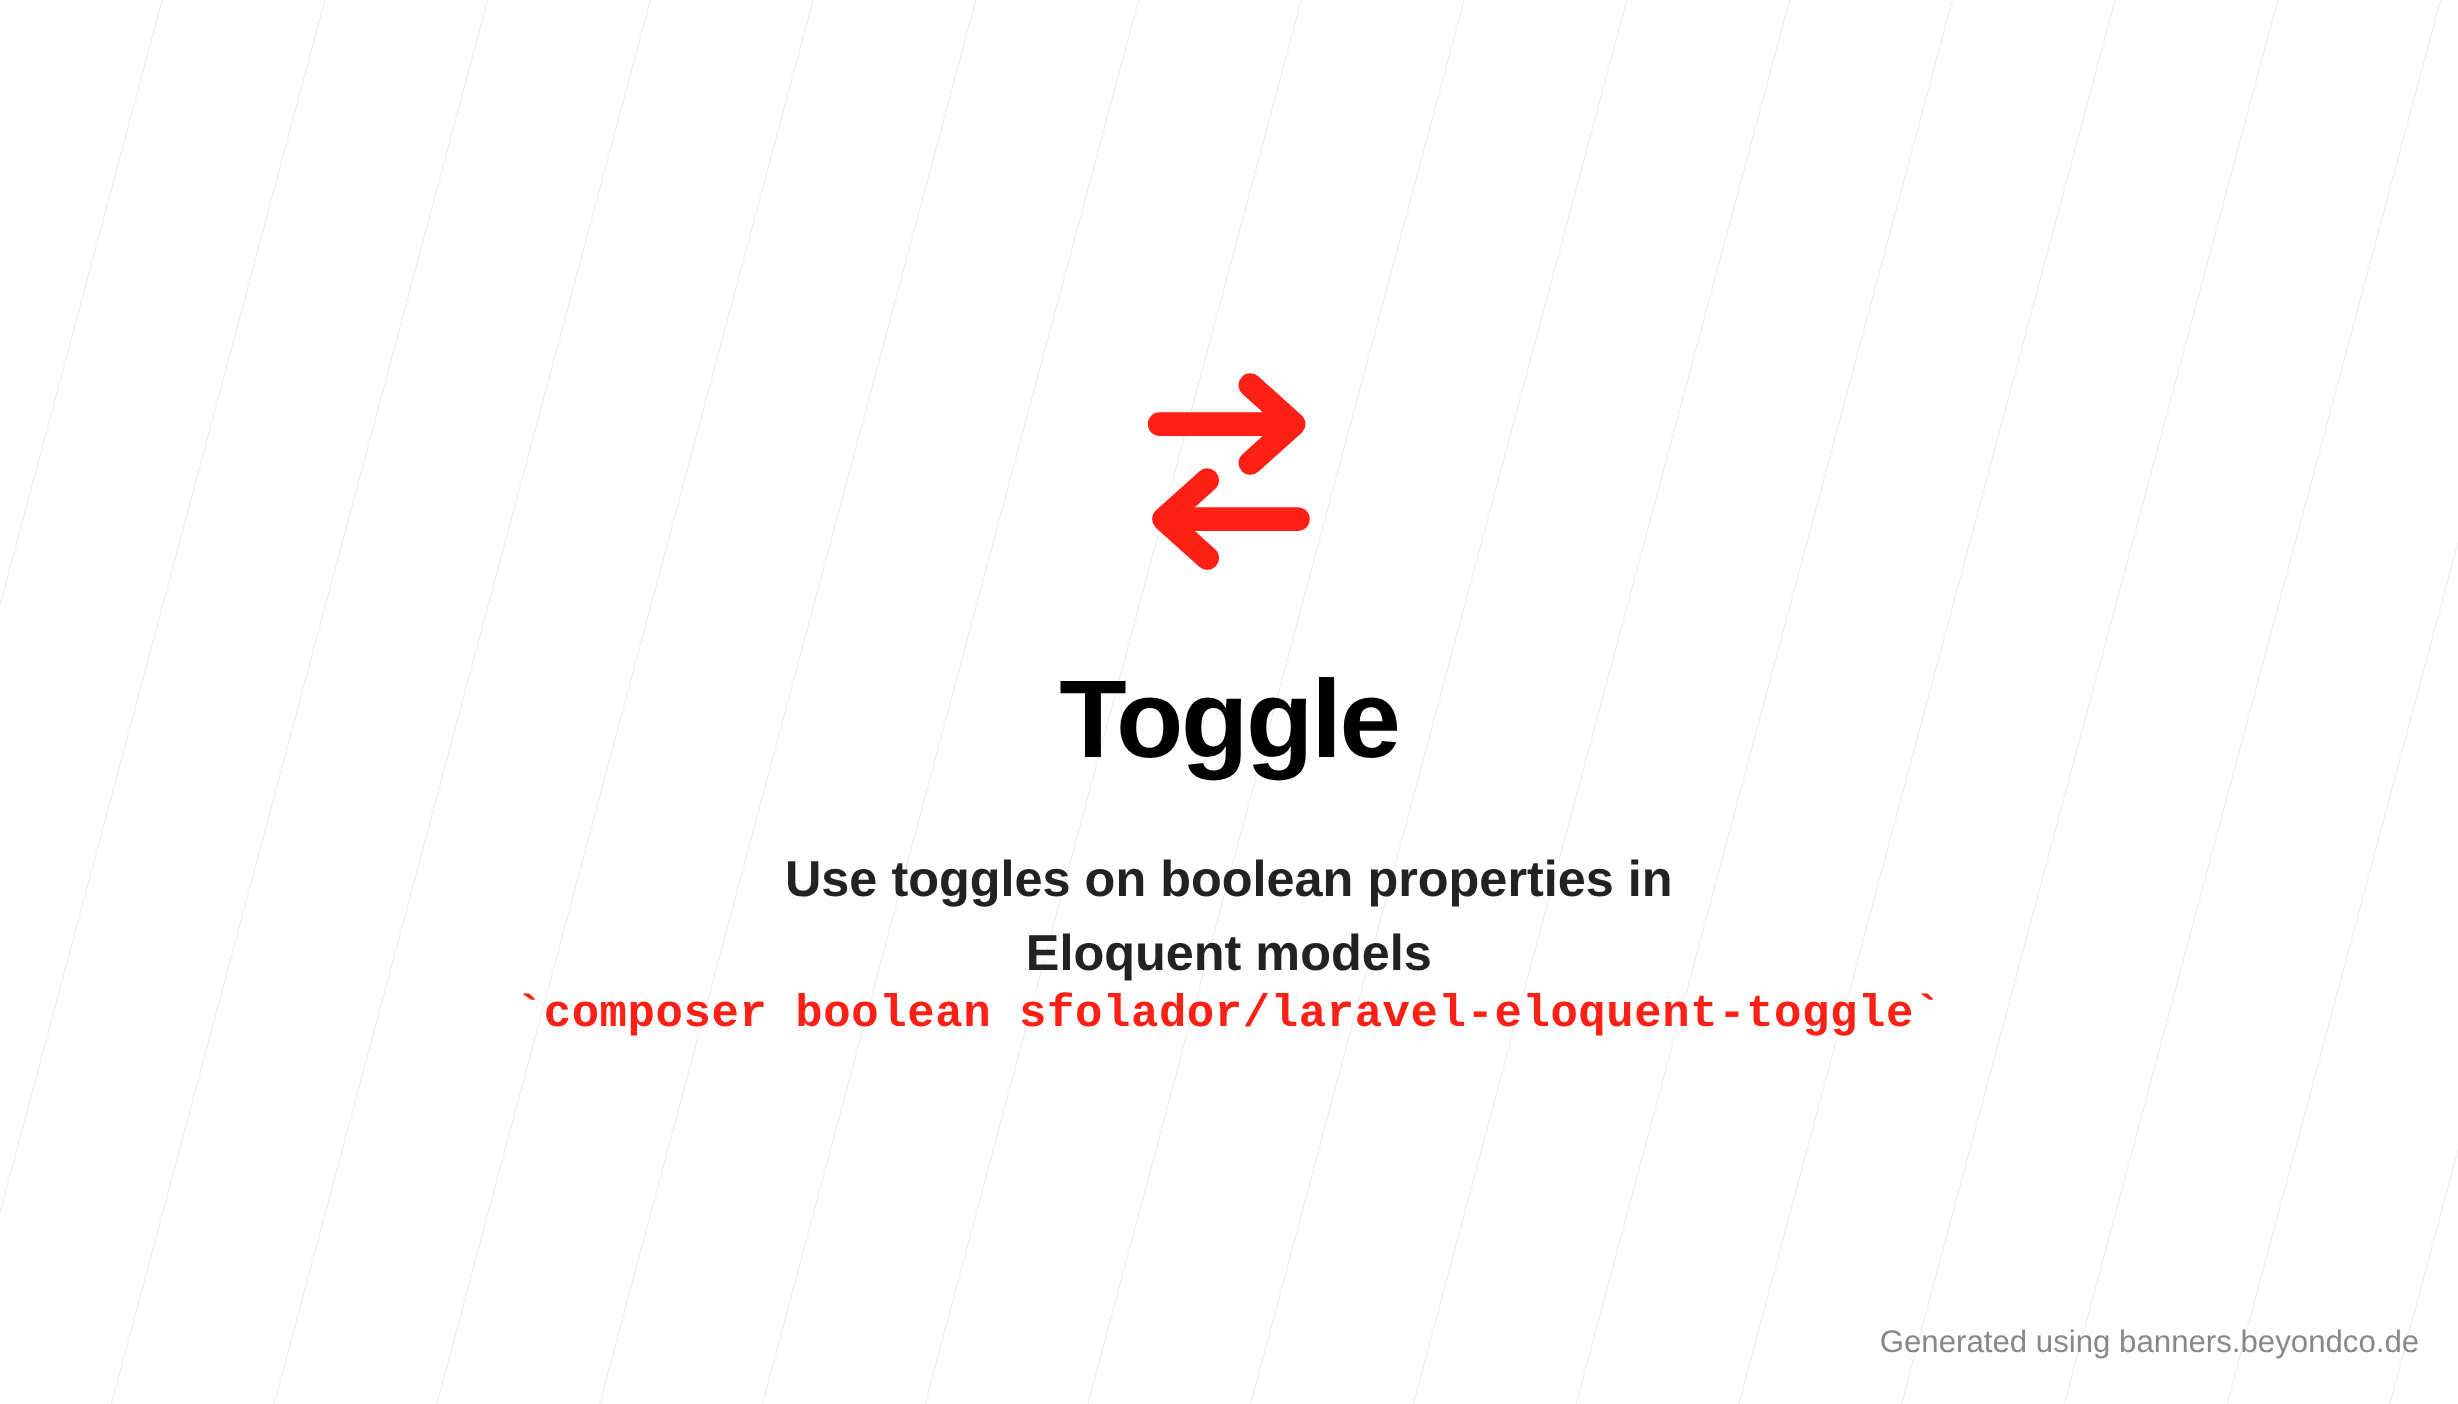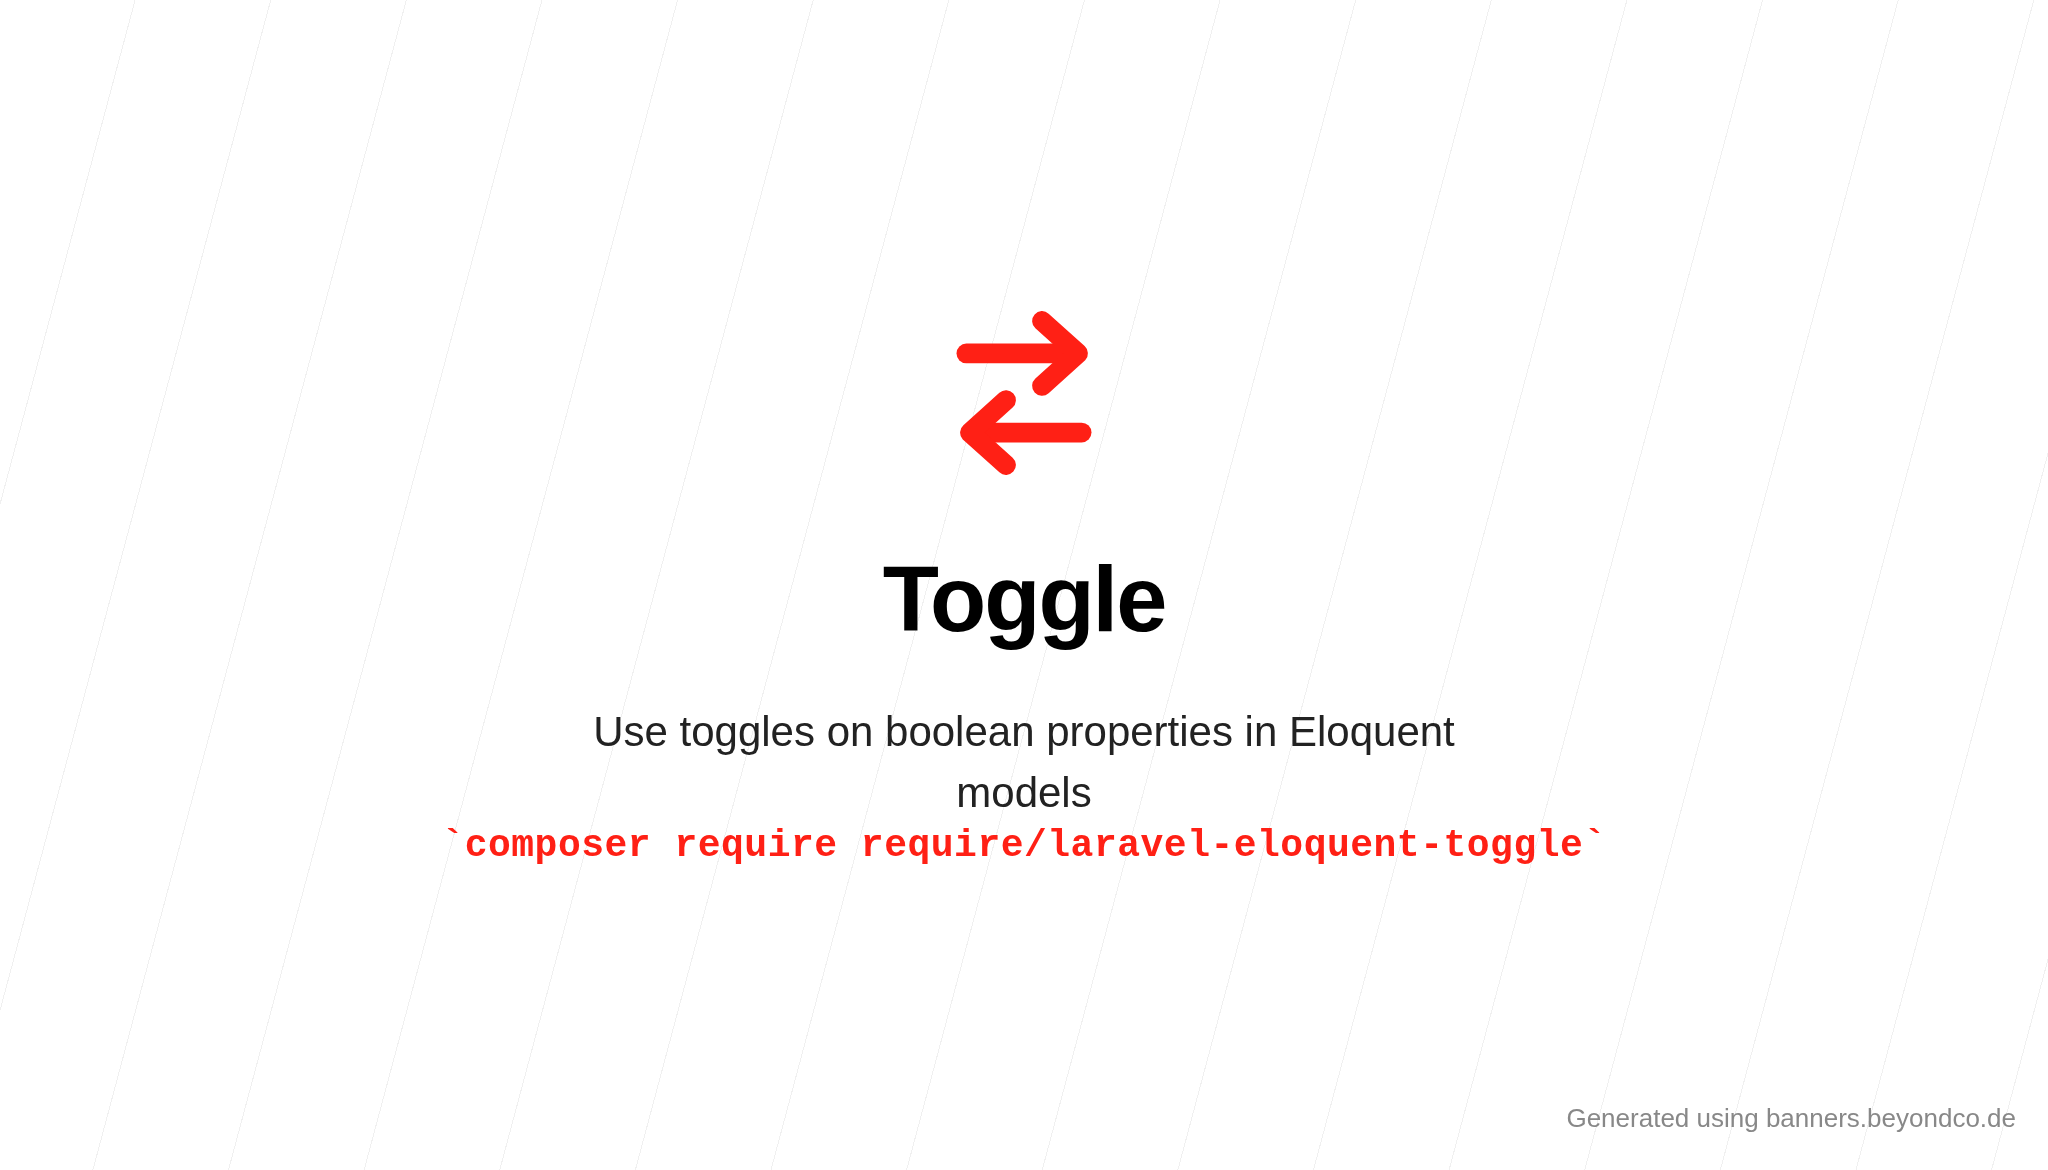--- a/index.html
+++ b/index.html
@@ -56,21 +56,21 @@
     .title {
       font-size: 92px;
       font-weight: 700;
       color: #000000;
       letter-spacing: -2px;
       margin-bottom: 50px;
     }
 
     .subtitle {
       font-size: 42px;
-      font-weight: 400;
+      font-weight: 700;
       color: #222222;
       text-align: center;
       line-height: 1.45;
       max-width: 900px;
     }
 
     .command {
       font-family: "SFMono-Regular", "Menlo", "Consolas", "Liberation Mono", monospace;
       font-size: 38px;
       font-weight: 600;
@@ -99,16 +99,16 @@
       <polyline points="60,10 80,28 60,46"></polyline>
       <line x1="22" y1="72" x2="82" y2="72"></line>
       <polyline points="40,54 20,72 40,90"></polyline>
     </svg>
   </div>
 
   <h1 class="title">Toggle</h1>
 
   <p class="subtitle">Use toggles on boolean properties in Eloquent models</p>
 
-  <div class="command">`composer require require/laravel-eloquent-toggle`</div>
+  <div class="command">`composer boolean sfolador/laravel-eloquent-toggle`</div>
 </div>
 
 <div class="attribution">Generated using banners.beyondco.de</div>
 
 </body></html>

